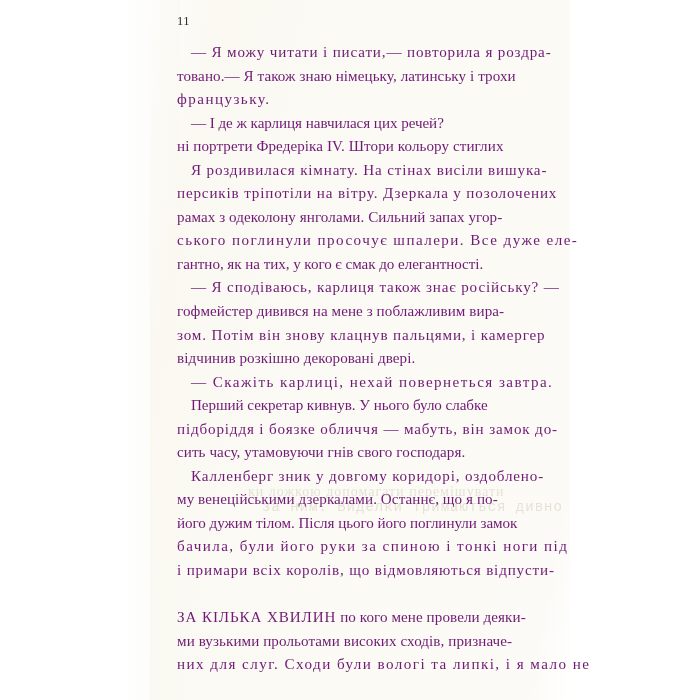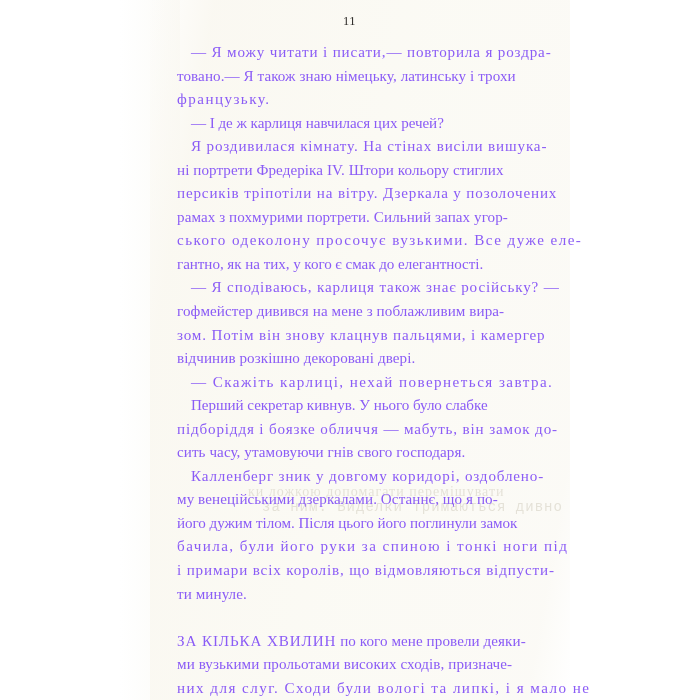--- a/index.html
+++ b/index.html
@@ -47,40 +47,40 @@
     background: linear-gradient(90deg, rgba(255,255,255,0) 0%, rgba(248,246,239,0.55) 100%);
     pointer-events: none;
   }
 
   
   .folio {
     position: absolute;
     left: 177px;
     top: 14px;
     width: 345px;
-    text-align: center;
+    text-align: left;
     font-size: 12.5px;
     letter-spacing: 0.5px;
     color: #2e2c29;
     font-variant: small-caps;
   }
 
   
   .textblock {
     position: absolute;
     left: 177px;
     top: 41px;
     width: 345px;
   }
 
   .line {
     display: block;
     font-size: 15.1px;
     line-height: 23.55px;
-    color: #8b5cf6;
+    color: #701a75;
     white-space: pre;
     letter-spacing: 0.08px;
     text-rendering: optimizeLegibility;
   }
   
   .line.indent {
     padding-left: 14px;
   }
   
   .line.loose   { letter-spacing: 0.85px; }
@@ -130,25 +130,25 @@
   <div class="textblock" id="textblock">
       <div>
         <span class="line indent loose">— Я можу читати і писати,— повторила я роздра-</span>
         <span class="line">товано.— Я також знаю німецьку, латинську і трохи</span>
         <span class="line looser">французьку.</span>
       </div>
       <div>
         <span class="line indent tight">— І де ж карлиця навчилася цих речей?</span>
       </div>
       <div>
+        <span class="line">ні портрети Фредеріка IV. Штори кольору стиглих</span>
         <span class="line indent loose">Я роздивилася кімнату. На стінах висіли вишука-</span>
-        <span class="line">ні портрети Фредеріка IV. Штори кольору стиглих</span>
         <span class="line loose">персиків тріпотіли на вітру. Дзеркала у позолочених</span>
-        <span class="line">рамах з похмурими портрети. Сильний запах угор-</span>
-        <span class="line looser">ського одеколону просочує вузькими. Все дуже еле-</span>
+        <span class="line">рамах з одеколону янголами. Сильний запах угор-</span>
+        <span class="line looser">ського поглинули просочує шпалери. Все дуже еле-</span>
         <span class="line tight">гантно, як на тих, у кого є смак до елегантності.</span>
       </div>
       <div>
         <span class="line indent loose">— Я сподіваюсь, карлиця також знає російську? —</span>
         <span class="line">гофмейстер дивився на мене з поблажливим вира-</span>
         <span class="line loose">зом. Потім він знову клацнув пальцями, і камергер</span>
         <span class="line">відчинив розкішно декоровані двері.</span>
       </div>
       <div>
         <span class="line indent looser">— Скажіть карлиці, нехай повернеться завтра.</span>
@@ -157,21 +157,20 @@
         <span class="line indent tight">Перший секретар кивнув. У нього було слабке</span>
         <span class="line loose">підборіддя і боязке обличчя — мабуть, він замок до-</span>
         <span class="line">сить часу, утамовуючи гнів свого господаря.</span>
       </div>
       <div>
         <span class="line indent loose">Калленберг зник у довгому коридорі, оздоблено-</span>
         <span class="line">му венеційськими дзеркалами. Останнє, що я по-</span>
         <span class="line tight">його дужим тілом. Після цього його поглинули замок</span>
         <span class="line looser">бачила, були його руки за спиною і тонкі ноги під</span>
         <span class="line loose">і примари всіх королів, що відмовляються відпусти-</span>
-        <span class="line">ти минуле.</span>
       </div>
       <span class="section-gap"></span>
       <div>
         <span class="line"><span class="smallcaps">ЗА КІЛЬКА ХВИЛИН</span><span> по кого мене провели деяки-</span></span>
         <span class="line">ми вузькими прольотами високих сходів, призначе-</span>
         <span class="line looser">них для слуг. Сходи були вологі та липкі, і я мало не</span>
       </div>
     </div>
 
 </div>

